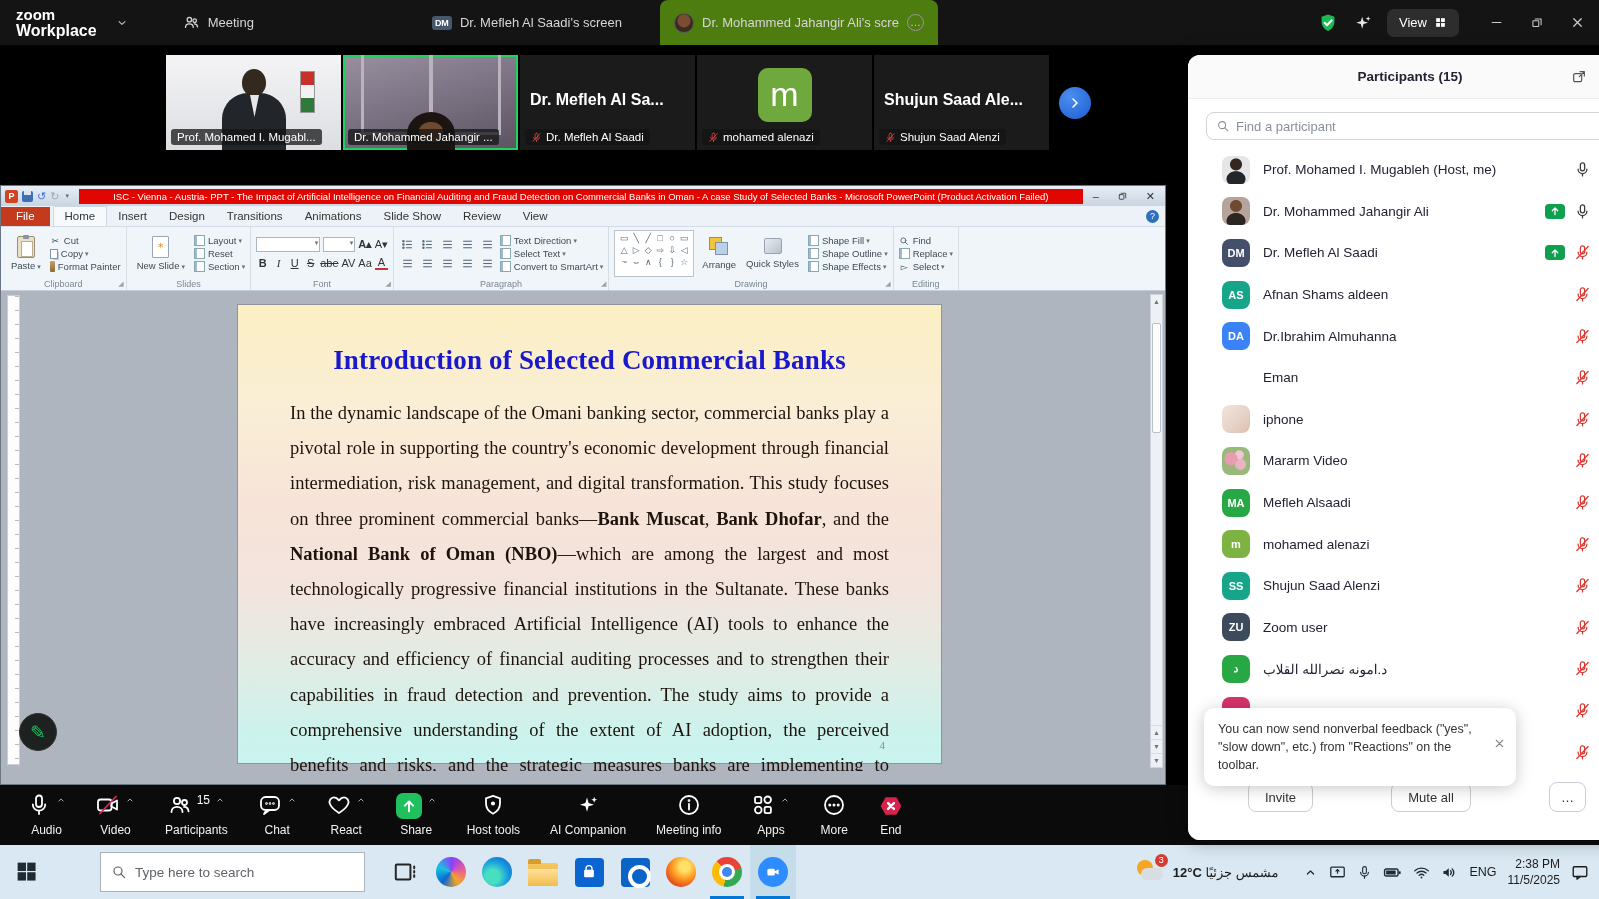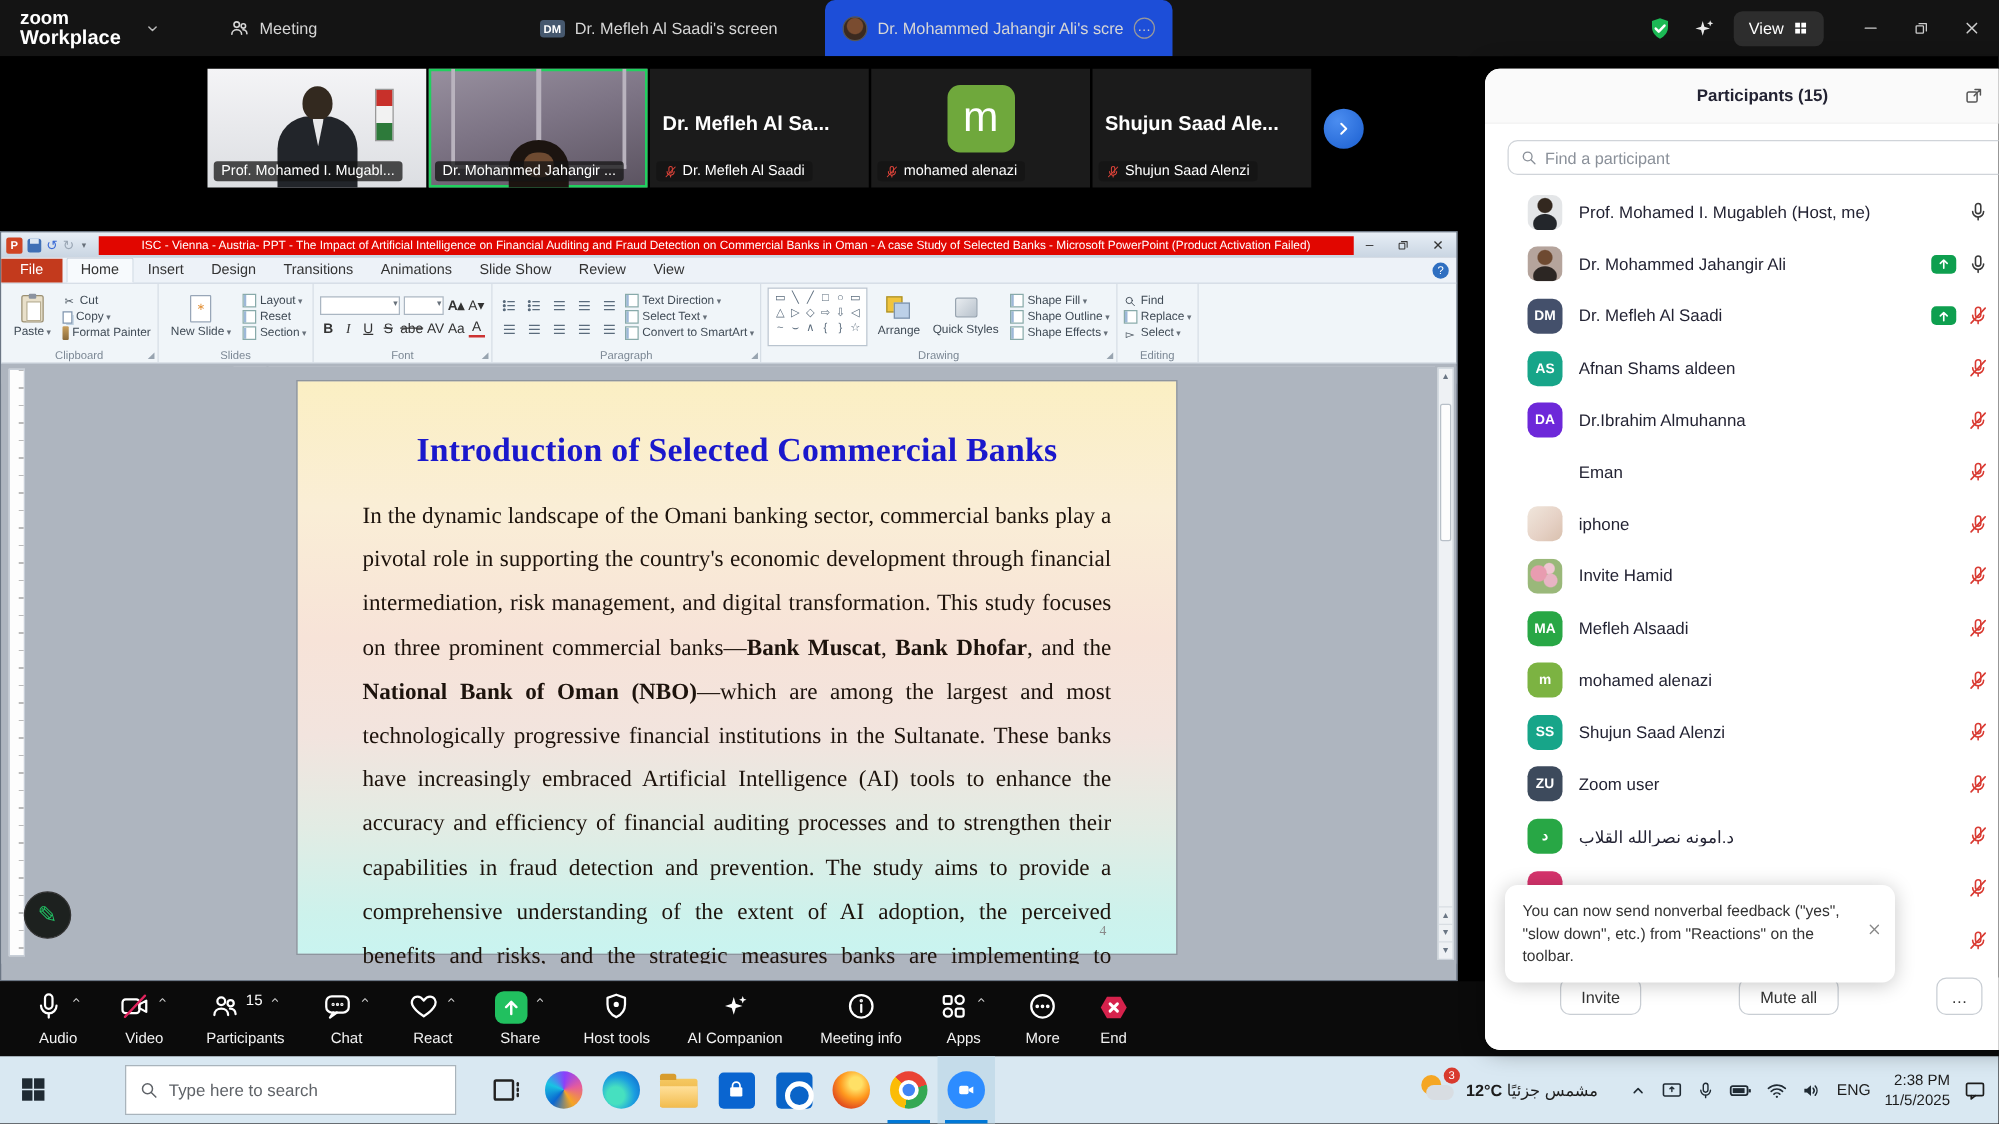--- a/index.html
+++ b/index.html
@@ -8,21 +8,21 @@
 
   
   .topbar{position:absolute;left:0;top:0;width:1599px;height:45px;background:#141414;display:flex;align-items:center;color:#e8e8e8;}
   .zlogo{margin-left:16px;line-height:1;}
   .zlogo .zsm{font-size:15px;font-weight:bold;color:#fff;display:block;}
   .zlogo .zbig{font-size:16px;font-weight:bold;color:#fff;display:block;margin-top:1px;}
   .logo-chev{margin:0 0 0 18px;color:#bbb;}
   .ttab{display:flex;align-items:center;gap:8px;font-size:13px;color:#d6d6d6;padding:0 14px;height:45px;}
   .ttab.meeting{margin-left:40px;}
   .ttab .tbadge{background:#46586e;color:#fff;font-size:9px;font-weight:bold;border-radius:3px;padding:2px 3px;}
-  .ttab.active{background:#1d4ed8;border-radius:8px 8px 0 0;margin-left:24px;}
+  .ttab.active{background:#4d7c0f;border-radius:8px 8px 0 0;margin-left:24px;}
   .ttab.screen2{margin-left:150px;}
   .mini-avatar{width:20px;height:20px;border-radius:50%;background:radial-gradient(circle at 50% 38%,#7a4c30 0 6px,#3b2a20 7px);border:1px solid #555;}
   .ellipsis-circle{width:17px;height:17px;border:1px solid #9a9a9a;border-radius:50%;color:#ccc;font-size:11px;line-height:14px;text-align:center;}
   .topbar-right{margin-left:auto;display:flex;align-items:center;gap:14px;margin-right:14px;}
   .view-pill{display:flex;align-items:center;gap:7px;background:#2d2d2d;border-radius:7px;height:28px;padding:0 12px;font-size:13px;color:#fff;}
   .winctl{display:flex;align-items:center;gap:26px;margin-left:16px;color:#ccc;}
   .ic{display:inline-flex;align-items:center;justify-content:center;}
   .ic svg{display:block;}
 
   
@@ -967,21 +967,21 @@
             <span class="ic" style="color:#d93a32">
               <svg width="18" height="18" viewBox="0 0 24 24" fill="none" stroke="currentColor" stroke-width="1.8" stroke-linecap="round" stroke-linejoin="round">
                 <rect x="2" y="6.5" width="13.5" height="11" rx="2.5"></rect>
                 <path d="M15.5 10.5 21 7.5v9l-5.5-3z"></path>
                 <line x1="4" y1="20.5" x2="20" y2="3.5"></line>
               </svg>
             </span>
           </div>
         </div>
         <div class="prow">
-          <div class="av" style="background: #6d28d9;">DA</div>
+          <div class="av" style="background: #3b82f6;">DA</div>
           <span class="pname">Dr.Ibrahim Almuhanna</span>
           <div class="picons">
             <span class="ic" style="color:#d93a32">
               <svg width="17" height="17" viewBox="0 0 24 24" fill="none" stroke="currentColor" stroke-width="1.8" stroke-linecap="round" stroke-linejoin="round">
                 <rect x="9" y="2.5" width="6" height="11.5" rx="3"></rect>
                 <path d="M5.8 11.5a6.2 6.2 0 0 0 12.4 0"></path>
                 <line x1="12" y1="17.8" x2="12" y2="21"></line>
                 <line x1="4" y1="20.5" x2="20" y2="3.5"></line>
               </svg>
             </span>
@@ -1031,21 +1031,21 @@
               <svg width="18" height="18" viewBox="0 0 24 24" fill="none" stroke="currentColor" stroke-width="1.8" stroke-linecap="round" stroke-linejoin="round">
                 <rect x="2" y="6.5" width="13.5" height="11" rx="2.5"></rect>
                 <path d="M15.5 10.5 21 7.5v9l-5.5-3z"></path>
                 <line x1="4" y1="20.5" x2="20" y2="3.5"></line>
               </svg>
             </span>
           </div>
         </div>
         <div class="prow">
           <div class="av photo flower-ph"></div>
-          <span class="pname">Invite Hamid</span>
+          <span class="pname">Mararm Video</span>
           <div class="picons">
             <span class="ic" style="color:#d93a32">
               <svg width="17" height="17" viewBox="0 0 24 24" fill="none" stroke="currentColor" stroke-width="1.8" stroke-linecap="round" stroke-linejoin="round">
                 <rect x="9" y="2.5" width="6" height="11.5" rx="3"></rect>
                 <path d="M5.8 11.5a6.2 6.2 0 0 0 12.4 0"></path>
                 <line x1="12" y1="17.8" x2="12" y2="21"></line>
                 <line x1="4" y1="20.5" x2="20" y2="3.5"></line>
               </svg>
             </span>
             <span class="ic" style="color:#d93a32">

